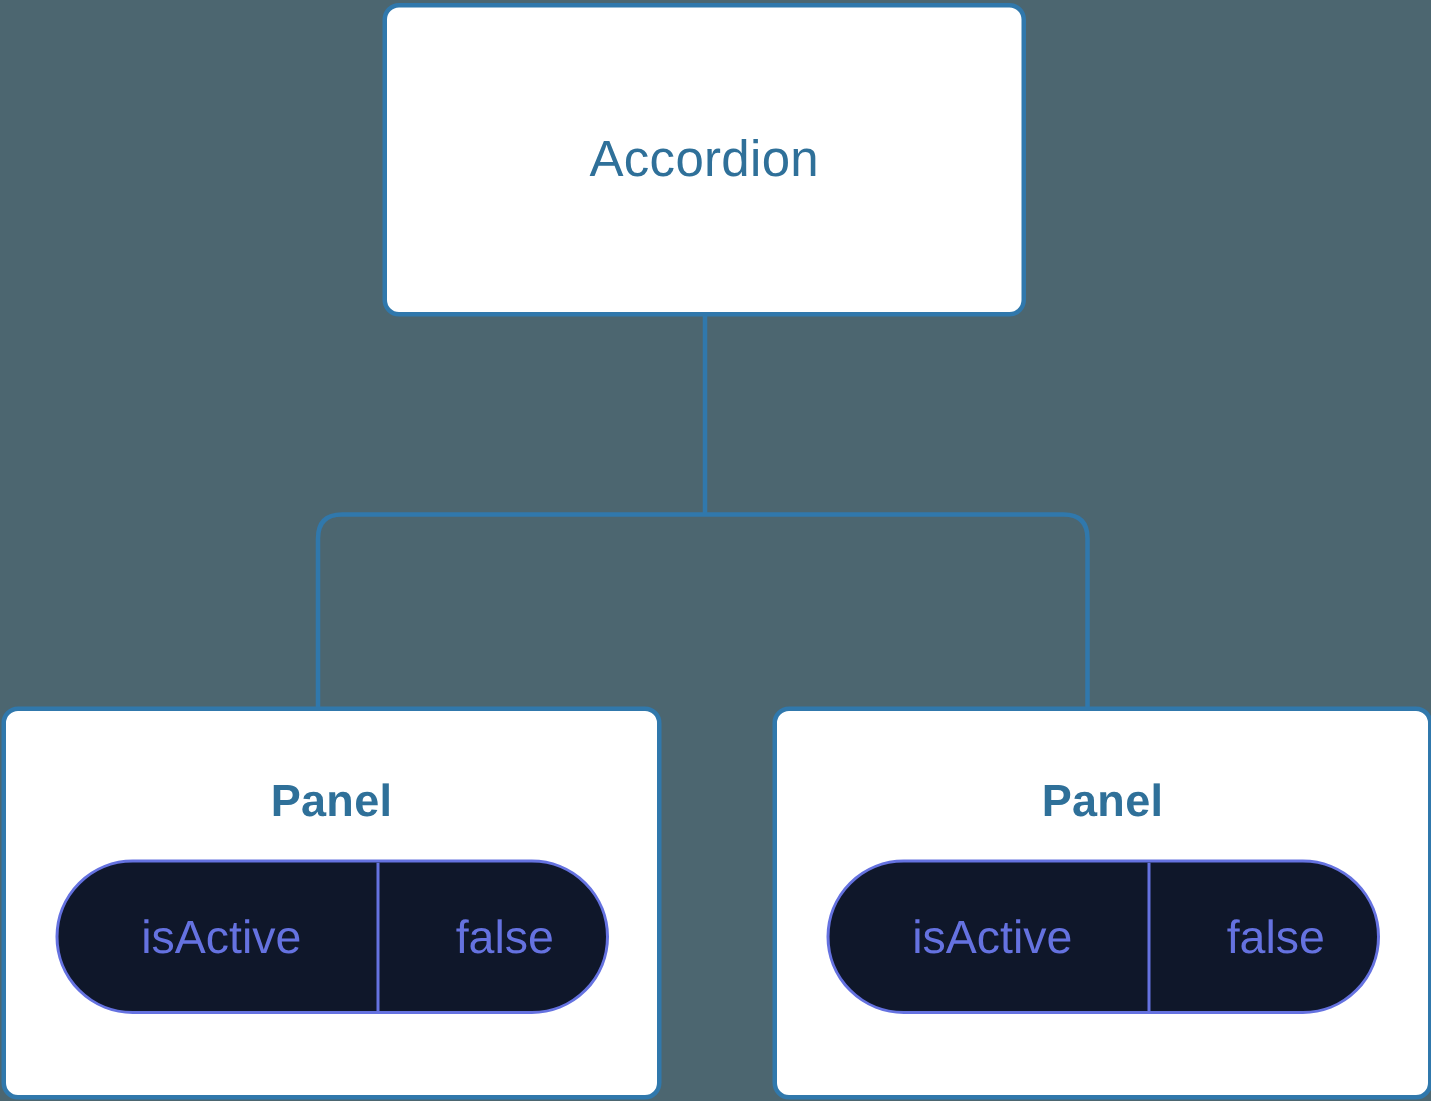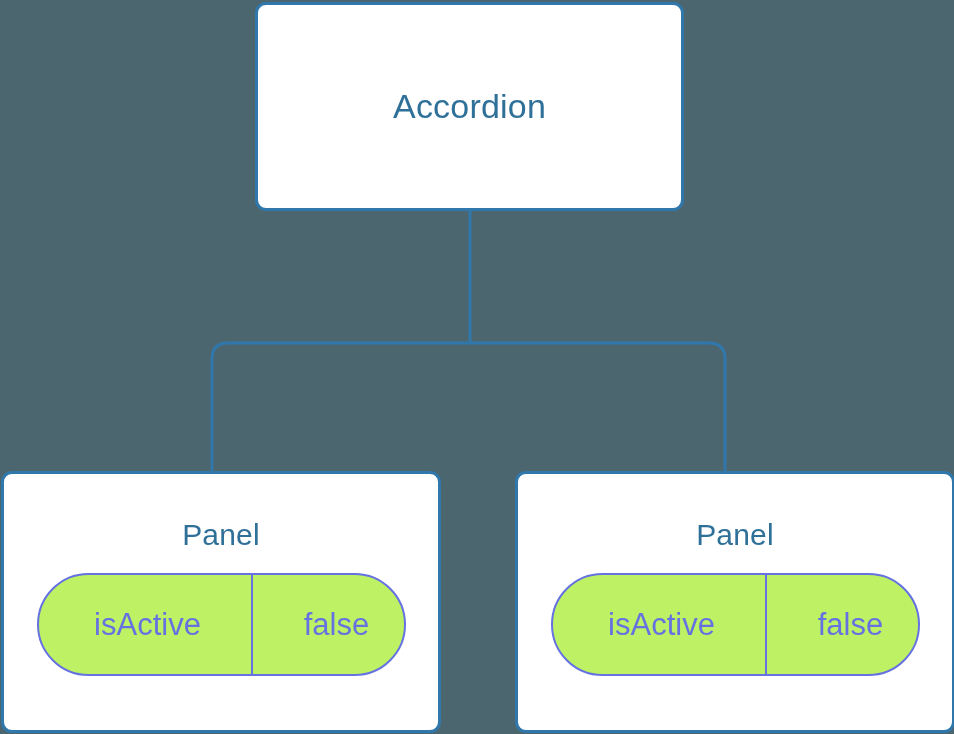--- a/index.html
+++ b/index.html
@@ -70,32 +70,33 @@
   .node-title {
     color: #2f7099;
     font-size: 34px;
     font-weight: 400;
     line-height: 1.1;
     letter-spacing: 0.2px;
     white-space: nowrap;
   }
   .node-child .node-title {
     font-size: 30px;
+    font-weight: bold;
   }
 
   
   .pill {
     margin-top: 22px;
     display: flex;
     align-items: stretch;
     box-sizing: border-box;
     height: 103px;
     border: 2px solid #6572e0;
     border-radius: 52px;
-    background: #bef264;
+    background: #0f172a;
     overflow: hidden;
   }
   .pill-cell {
     display: flex;
     align-items: center;
     justify-content: center;
     box-sizing: border-box;
     color: #6572e0;
     font-size: 31px;
     font-weight: 400;

